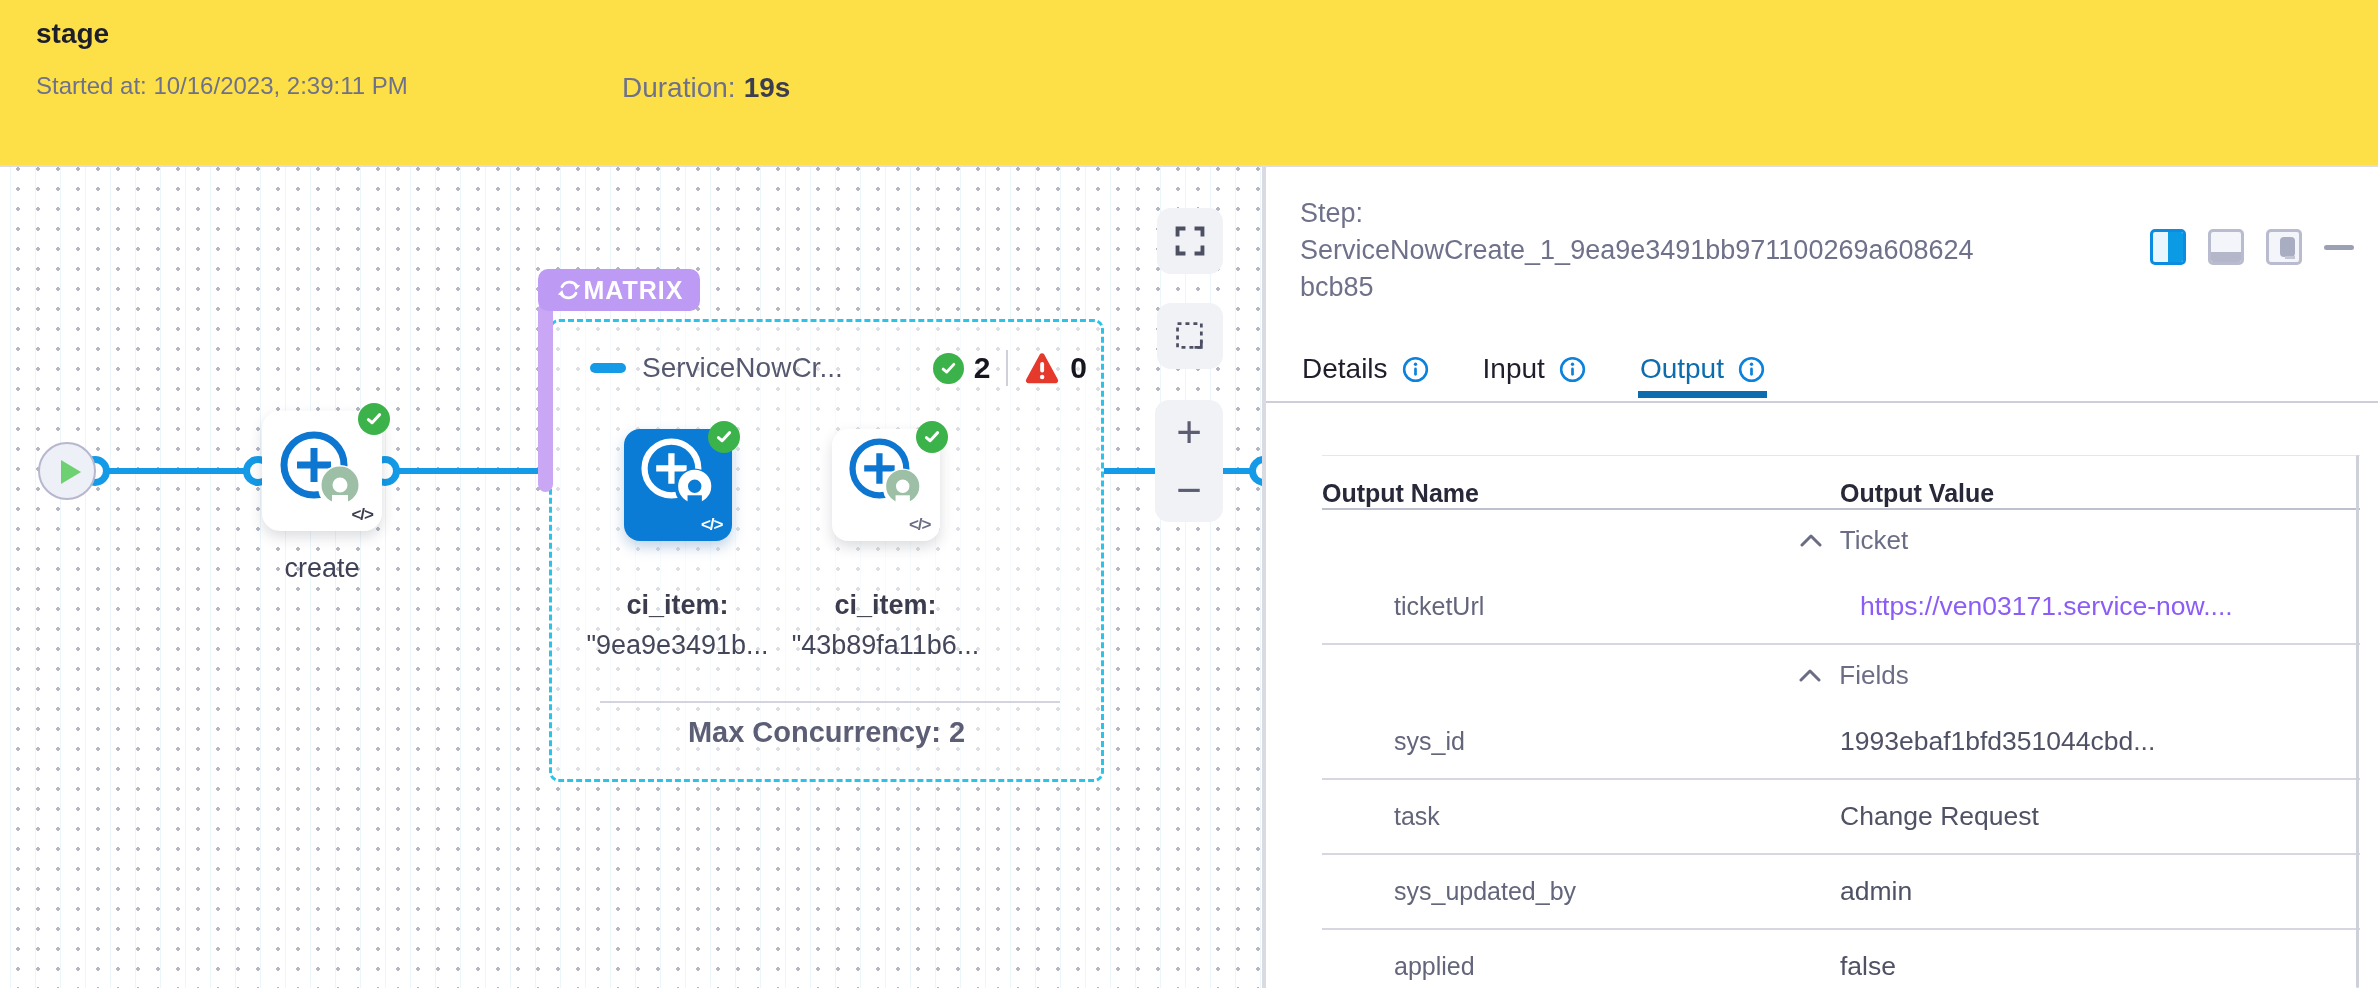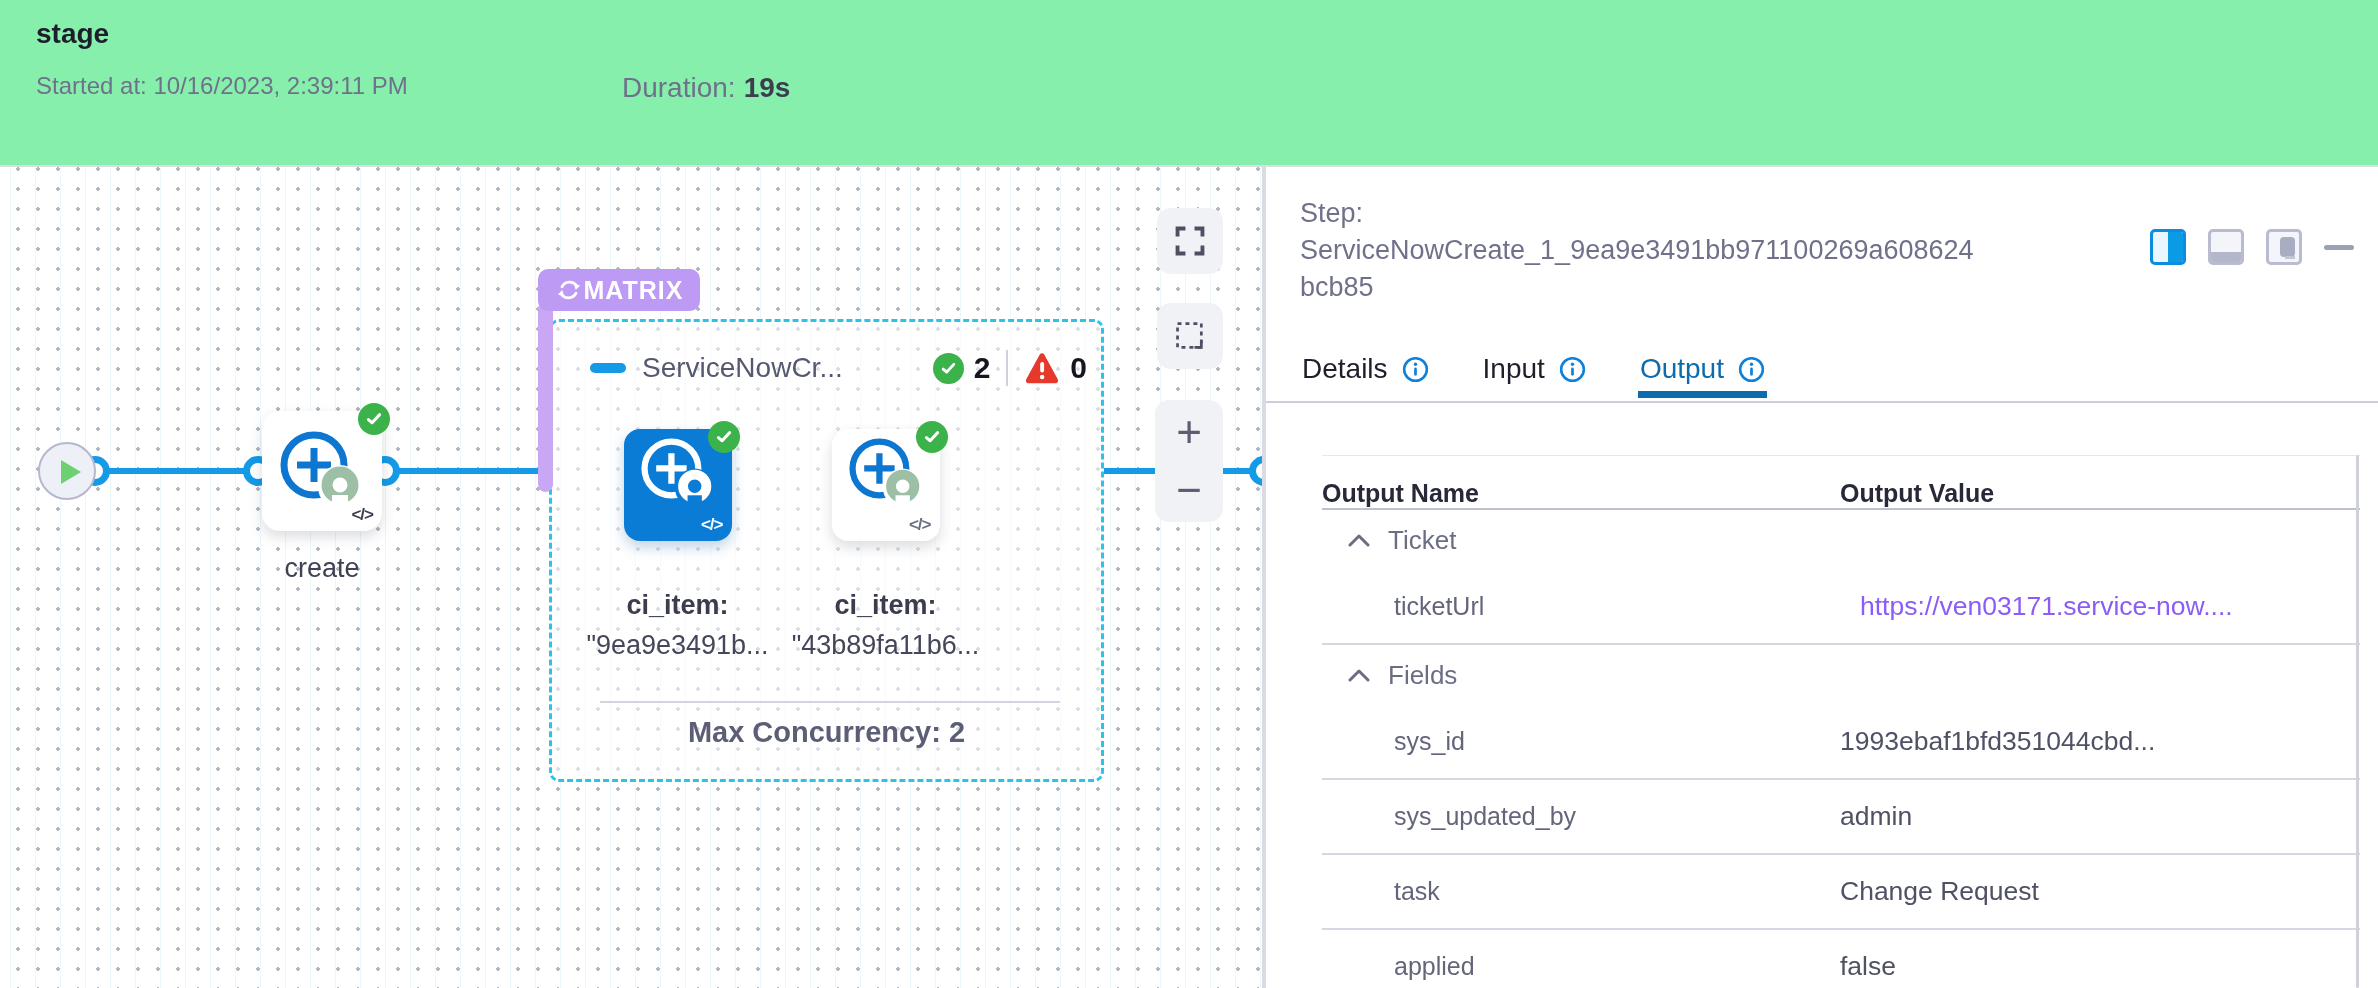--- a/index.html
+++ b/index.html
@@ -1,20 +1,20 @@
 <!DOCTYPE html>
 <html><head>
 <meta charset="utf-8">
 <style>
   html,body{margin:0;padding:0;}
   body{font-family:"Liberation Sans",sans-serif;}
   #page{position:relative;width:2378px;height:988px;background:#fff;overflow:hidden;}
 
   
-  #top-header{position:absolute;left:0;top:0;width:2378px;height:167px;background:#86efac;border-bottom:2px solid #dcdde4;box-sizing:border-box;}
+  #top-header{position:absolute;left:0;top:0;width:2378px;height:167px;background:#fde047;border-bottom:2px solid #dcdde4;box-sizing:border-box;}
   .page-title{position:absolute;left:36px;top:18px;font-size:28px;font-weight:bold;color:#1d1e2c;}
   .started-at{position:absolute;left:36px;top:72px;font-size:24px;color:#6f718a;}
   .duration-wrap{position:absolute;left:602px;top:72px;font-size:28px;color:#6f718a;margin-left:20px;}
   .duration-value{color:#3c3e50;font-weight:600;margin-left:8px;}
 
   
   #canvas{position:absolute;left:0;top:167px;width:1262px;height:821px;overflow:hidden;background-color:#fff;
     background-image:
       linear-gradient(to right, rgba(10,150,220,0.08) 0px, rgba(10,150,220,0.08) 1px, transparent 1px),
       radial-gradient(circle, #b4b7c1 1.6px, transparent 2.1px);
@@ -82,21 +82,21 @@
   #tabs-row{position:absolute;left:34px;top:186px;display:flex;gap:50px;}
   .tab{display:flex;align-items:center;gap:14px;font-size:28px;color:#1e1f2b;padding:0 2px 13px 2px;cursor:pointer;}
   .tab.active{color:#0d6cae;border-bottom:7px solid #0d6cae;padding-bottom:6px;}
   #tabs-divider{position:absolute;left:0;top:234px;width:1112px;height:2px;background:#cdced9;}
 
   #output-table{position:absolute;left:56px;top:288px;width:1038px;border-top:1px solid #e6e7ee;}
   .thead{display:flex;height:52px;align-items:flex-end;border-bottom:2px solid #bdc0cd;}
   .th{font-size:25px;font-weight:bold;color:#272838;}
   .th-name{width:518px;}
   .row{display:flex;align-items:center;}
-  .row.group{height:60px;padding-left:26px;box-sizing:border-box;gap:18px;color:#6b6d85;font-size:26px;}
+  .row.group{height:60px;padding-left:26px;box-sizing:border-box;gap:18px;color:#6b6d85;font-size:26px;justify-content:center;}
   .row.data{height:73px;border-bottom:2px solid #d6d7e0;}
   .cell-name{width:518px;padding-left:72px;box-sizing:border-box;font-size:25px;color:#63657a;}
   .cell-value{font-size:26.5px;color:#4f5164;}
   .cell-value.link{color:#8b5cf6;cursor:pointer;margin-left:20px;}
   #table-scrollbar{position:absolute;left:1090px;top:288px;width:3px;height:533px;background:#ced0da;border-radius:2px;}
 
   svg{display:block;}
 </style>
 </head>
 <body>
@@ -313,28 +313,28 @@
           <polyline points="2,12 11,3 20,12" fill="none" stroke="#6b6d85" stroke-width="3" stroke-linecap="round" stroke-linejoin="round"></polyline>
         </svg>
         <span>Fields</span>
       </div>
 
       <div class="row data">
         <div class="cell-name">sys_id</div>
         <div class="cell-value">1993ebaf1bfd351044cbd...</div>
       </div>
       <div class="row data">
+        <div class="cell-name">task</div>
+        <div class="cell-value">Change Request</div>
+      </div>
+      <div class="row data">
         <div class="cell-name">sys_updated_by</div>
         <div class="cell-value">admin</div>
       </div>
       <div class="row data">
-        <div class="cell-name">task</div>
-        <div class="cell-value">Change Request</div>
-      </div>
-      <div class="row data">
         <div class="cell-name">applied</div>
         <div class="cell-value">false</div>
       </div>
     </div>
 
     <div id="table-scrollbar"></div>
   </div>
 
 </div>
 

